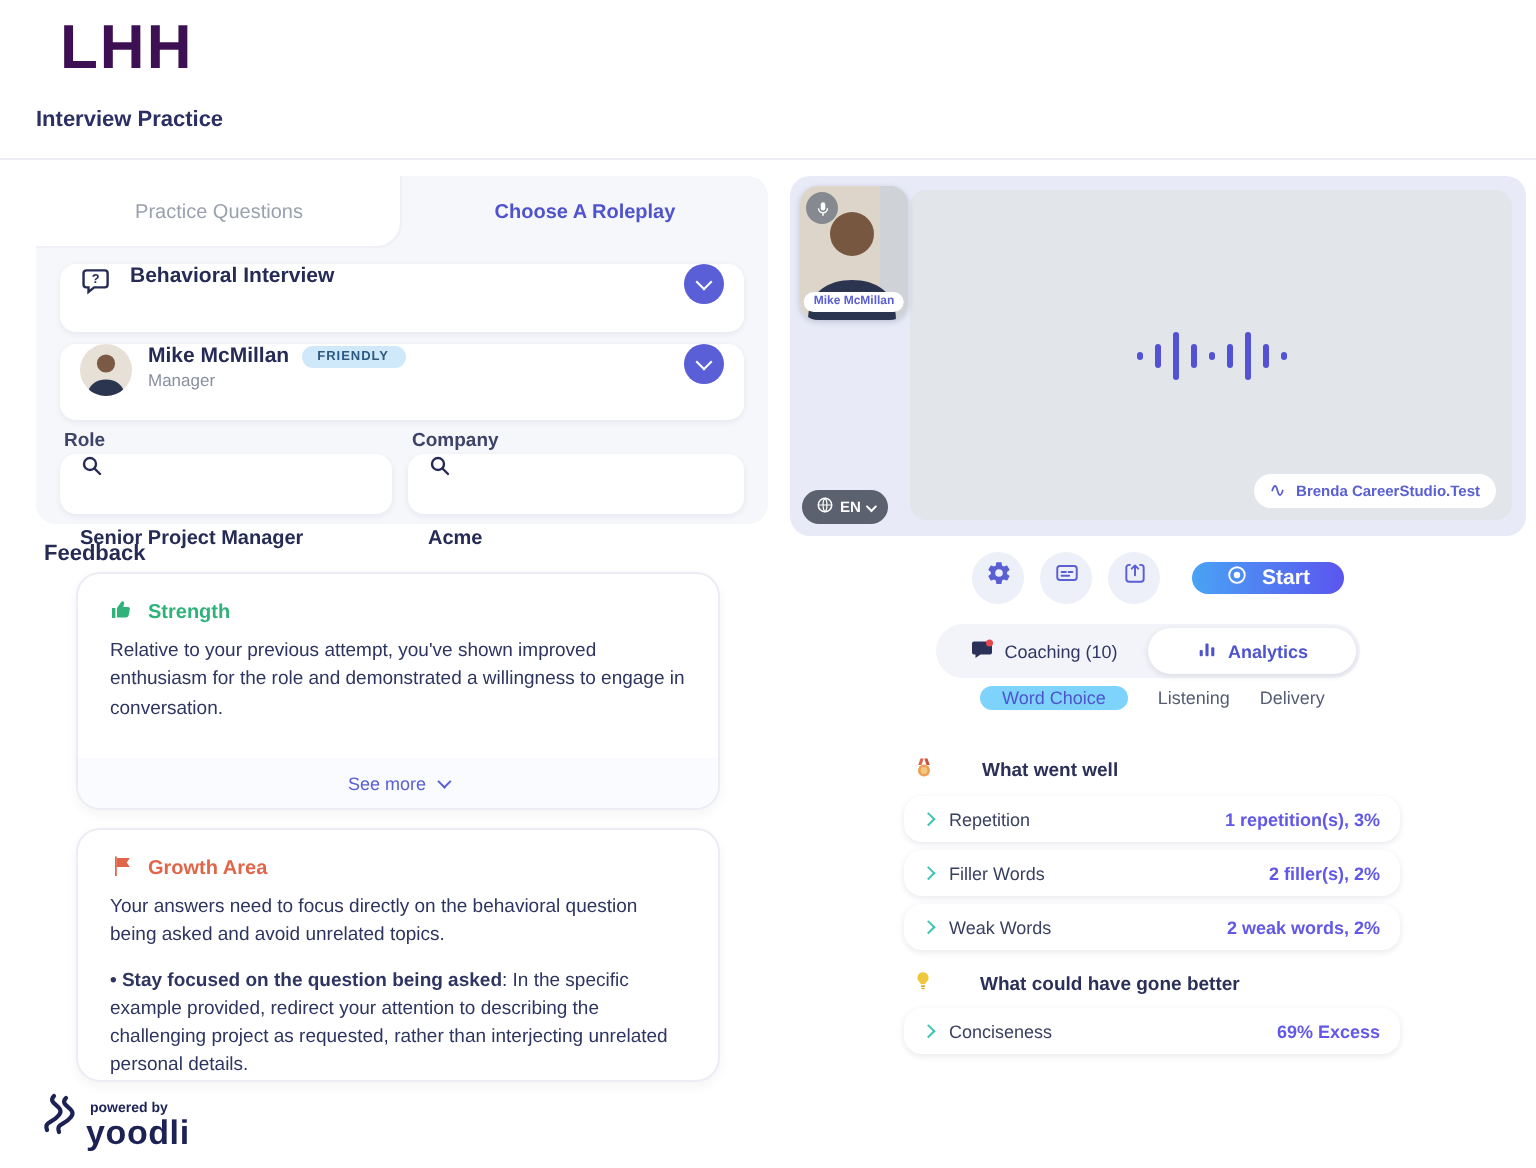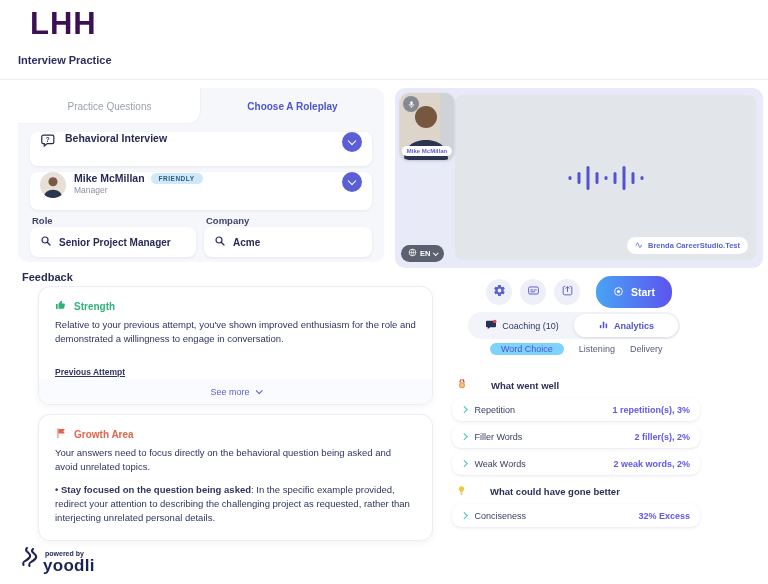--- a/index.html
+++ b/index.html
@@ -29,27 +29,27 @@
               border-right:1.6px solid #fff; border-bottom:1.6px solid #fff; transform:rotate(45deg); }
   .avatar { width:26px; height:26px; border-radius:50%; overflow:hidden; flex:0 0 auto; }
   .persona-text { display:flex; flex-direction:column; gap:1px; }
   .persona-top { display:flex; align-items:center; gap:6px; }
   .badge { background:#cfe9fb; color:#2f5a80; font-size:6.5px; font-weight:700; letter-spacing:.5px;
            padding:2px 8px; border-radius:8px; }
   .persona-sub { font-size:8.5px; color:#8b90a0; }
   .field-label { position:absolute; font-size:9.5px; font-weight:700; color:#3e4468; }
   #role-label { left:14px; top:127px; } #company-label { left:188px; top:127px; }
   .input { position:absolute; top:139px; height:30px; background:#fff; border-radius:8px;
-           box-shadow:0 1px 3px rgba(30,34,80,0.07); display:flex; align-items:center; gap:7px; padding:0 10px;
-           font-size:10px; font-weight:700; color:#262b55; cursor:text; }
+           box-shadow:0 1px 3px rgba(30,34,80,0.07); display:flex; gap:22px; padding:0 10px;
+           font-size:10px; font-weight:700; color:#262b55; cursor:text;flex-direction:column; }
   #role-input { left:12px; width:166px; } #company-input { left:186px; width:168px; }
 
   
   #feedback-heading { position:absolute; left:22px; top:271px; font-size:11px; font-weight:700; color:#262b55; }
-  .fcard { position:absolute; left:38px; width:395px; background:#fff; border:1px solid #ececf4;
+  .fcard { position:absolute; left:38px; width:322px; background:#fff; border:1px solid #ececf4;
            border-radius:12px; box-shadow:0 2px 6px rgba(30,34,80,0.05); overflow:hidden; }
   #strength-card { top:286px; height:119px; }
   #growth-card { top:414px; height:127px; }
   .fcard-head { display:flex; align-items:center; gap:7px; padding:12px 16px 5px; font-size:10px; font-weight:700; }
   .strength-title { color:#2fb37a; } .growth-title { color:#e0664a; }
   .fcard-body { padding:0 16px; font-size:9.5px; color:#2e3560; line-height:1.5; }
   .prev-link { margin:20px 16px 0; font-size:8.5px; font-weight:700; color:#2e3560; text-decoration:underline; display:inline-block; cursor:pointer; }
   .see-more { position:absolute; bottom:0; left:0; right:0; height:25px; display:flex; align-items:center; justify-content:center;
               gap:6px; color:#5a5fd1; font-size:9px; background:#fafbfe; cursor:pointer; }
   .chev-dn { width:5px; height:5px; border-right:1.5px solid #5a5fd1; border-bottom:1.5px solid #5a5fd1; transform:rotate(45deg) translateY(-1px); }
@@ -75,21 +75,21 @@
              background:rgba(122,127,136,0.88); display:flex; align-items:center; justify-content:center; cursor:pointer; }
   .name-pill { position:absolute; left:50%; transform:translateX(-50%); bottom:4px; background:#fff; border-radius:8px;
                padding:2px 5px; font-size:6px; font-weight:700; color:#5a5fd1; white-space:nowrap; }
   .lang-pill { position:absolute; left:6px; bottom:6px; height:17px; background:#5c6170; border-radius:9px; color:#fff;
                display:flex; align-items:center; gap:3px; padding:0 7px; font-size:7.5px; font-weight:700; cursor:pointer; }
   .chev-dn-w { width:4px; height:4px; border-right:1.3px solid #fff; border-bottom:1.3px solid #fff; transform:rotate(45deg) translateY(-1px); }
 
   
   .controls { position:absolute; left:395px; top:276px; width:368px; display:flex; justify-content:center; align-items:center; gap:8px; }
   .ctrl-btn { width:26px; height:26px; border-radius:50%; background:#eef0f9; display:flex; align-items:center; justify-content:center; cursor:pointer; }
-  .start-btn { height:32px; padding:0 17px; border-radius:15px; background:linear-gradient(90deg,#49a3f5,#5b55ef);
+  .start-btn { height:16px; padding:0 17px; border-radius:15px; background:linear-gradient(90deg,#49a3f5,#5b55ef);
                color:#fff; font-size:10.5px; font-weight:700; display:flex; align-items:center; gap:7px; margin-left:8px; cursor:pointer; border:none; }
 
   
   .tab-toggle { position:absolute; left:468px; top:312px; width:212px; height:27px; background:#f3f4f9; border-radius:14px;
                 display:flex; padding:2px; }
   .toggle-item { flex:1; display:flex; align-items:center; justify-content:center; gap:5px; font-size:9px; color:#303763; cursor:pointer; }
   .toggle-item.active { background:#fff; border-radius:12px; box-shadow:0 1px 3px rgba(30,34,80,0.12); color:#4f53ce; font-weight:700; }
   .subtabs { position:absolute; left:490px; top:343px; display:flex; align-items:center; gap:15px; }
   .subtab { font-size:9px; color:#565d73; cursor:pointer; }
   .subtab.active { background:#7dd3fc; color:#4f53ce; font-weight:400; padding:1px 11px; border-radius:12px; }
@@ -365,14 +365,14 @@
         <rect x="9.6" y="16.5" width="4.8" height="2" rx="1" fill="#d5a92f"></rect>
         <rect x="10.2" y="19.3" width="3.6" height="1.7" rx="0.8" fill="#d5a92f"></rect>
       </svg>
   </span>
   <span>What could have gone better</span>
 </div>
 
 <div class="arow" id="arow-3">
   <span class="chev-rt"></span>
   <span class="arow-label">Conciseness</span>
-  <span class="arow-value">32% Excess</span>
+  <span class="arow-value">69% Excess</span>
 </div>
 
 </body></html>

